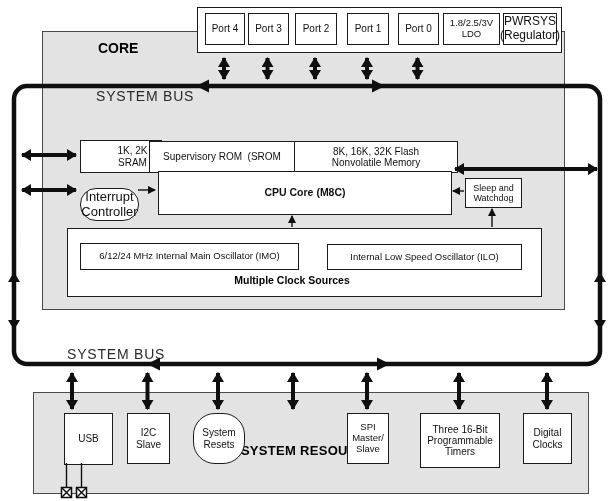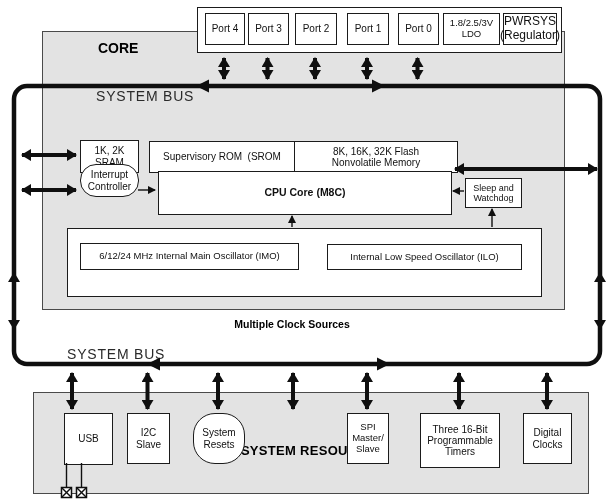--- a/index.html
+++ b/index.html
@@ -41,39 +41,39 @@
   <div class="bx z3" style="left:205px;top:13px;width:38px;height:30px;">Port 4</div>
   <div class="bx z3" style="left:248px;top:13px;width:39px;height:30px;">Port 3</div>
   <div class="bx z3" style="left:295px;top:13px;width:40px;height:30px;">Port 2</div>
   <div class="bx z3" style="left:347px;top:13px;width:40px;height:30px;">Port 1</div>
   <div class="bx z3" style="left:398px;top:13px;width:39px;height:30px;">Port 0</div>
   <div class="bx z3" style="left:443px;top:13px;width:55px;height:30px;font-size:9.5px;">1.8/2.5/3V
 LDO</div>
   <div class="bx z3" style="left:503px;top:13px;width:52px;height:30px;font-size:12px;">PWRSYS
 (Regulator)</div>
 
-  <div class="bx z3" style="left:80px;top:140px;width:57px;height:31px;">1K, 2K
+  <div class="bx z3" style="left:80px;top:140px;width:57px;height:31px;padding-left:23px;">1K, 2K
 SRAM</div>
-  <div class="bx z3" style="left:80px;top:164px;width:57px;height:31px;font-size:10px;border-radius:16px;">Interrupt
+  <div class="bx z3" style="left:80px;top:188px;width:57px;height:31px;font-size:13px;border-radius:16px;">Interrupt
 Controller</div>
 
   <div class="bx z3" style="left:149px;top:141px;width:307px;height:30px;">
     <div class="cell" style="left:0;width:144px;">Supervisory ROM  (SROM</div>
     <div class="cell" style="left:144px;right:0;border-left:1.5px solid #1b1b1b;white-space:pre-line;">8K, 16K, 32K Flash
 Nonvolatile Memory</div>
   </div>
 
   <div class="bx bold z3" style="left:158px;top:171px;width:292px;height:42px;font-size:10.5px;">CPU Core (M8C)</div>
   <div class="bx z3" style="left:465px;top:178px;width:55px;height:28px;font-size:9px;">Sleep and
 Watchdog</div>
 
   <div class="bx z2" style="left:67px;top:228px;width:473px;height:67px;"></div>
   <div class="bx z3" style="left:80px;top:243px;width:217px;height:25px;font-size:9.5px;">6/12/24 MHz Internal Main Oscillator (IMO)</div>
   <div class="bx z3" style="left:327px;top:244px;width:193px;height:24px;font-size:9.5px;">Internal Low Speed Oscillator (ILO)</div>
-  <div class="lbl bold z3" style="left:67px;top:274px;width:450px;text-align:center;font-size:10.5px;margin-top:44px;">Multiple Clock Sources</div>
+  <div class="lbl bold z3" style="left:67px;top:274px;width:450px;text-align:center;font-size:10.5px;">Multiple Clock Sources</div>
 
   <div class="bx z3" style="left:64px;top:413px;width:47px;height:50px;">USB</div>
   <div class="bx z3" style="left:127px;top:413px;width:41px;height:49px;">I2C
 Slave</div>
   <div class="bx z3" style="left:193px;top:413px;width:50px;height:49px;border-radius:22px;">System
 Resets</div>
   <div class="bx z3" style="left:347px;top:413px;width:40px;height:49px;font-size:9.5px;">SPI
 Master/
 Slave</div>
   <div class="bx z3" style="left:420px;top:413px;width:78px;height:53px;">Three 16-Bit

